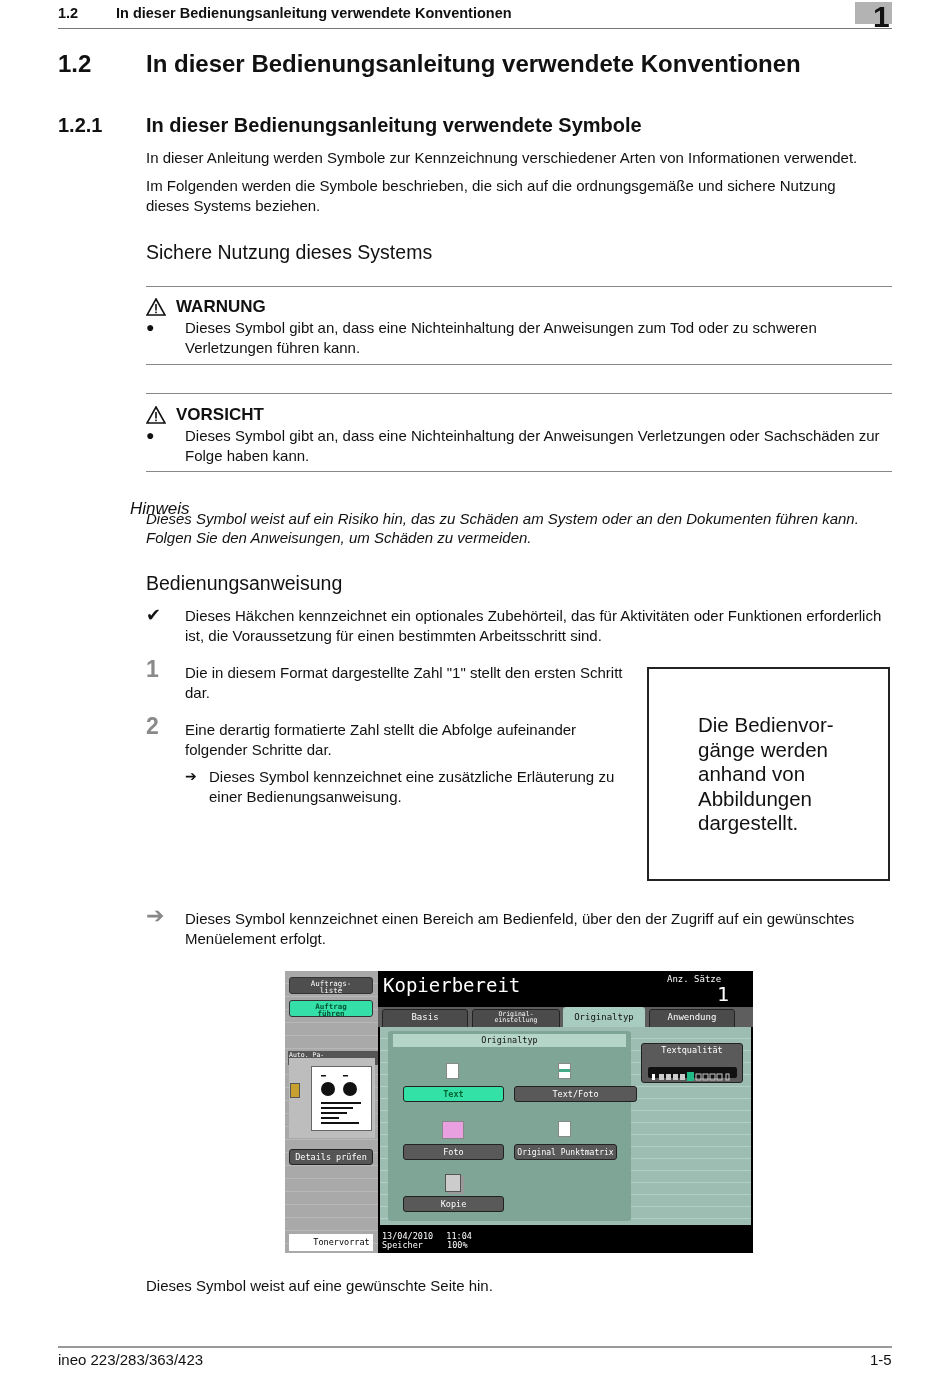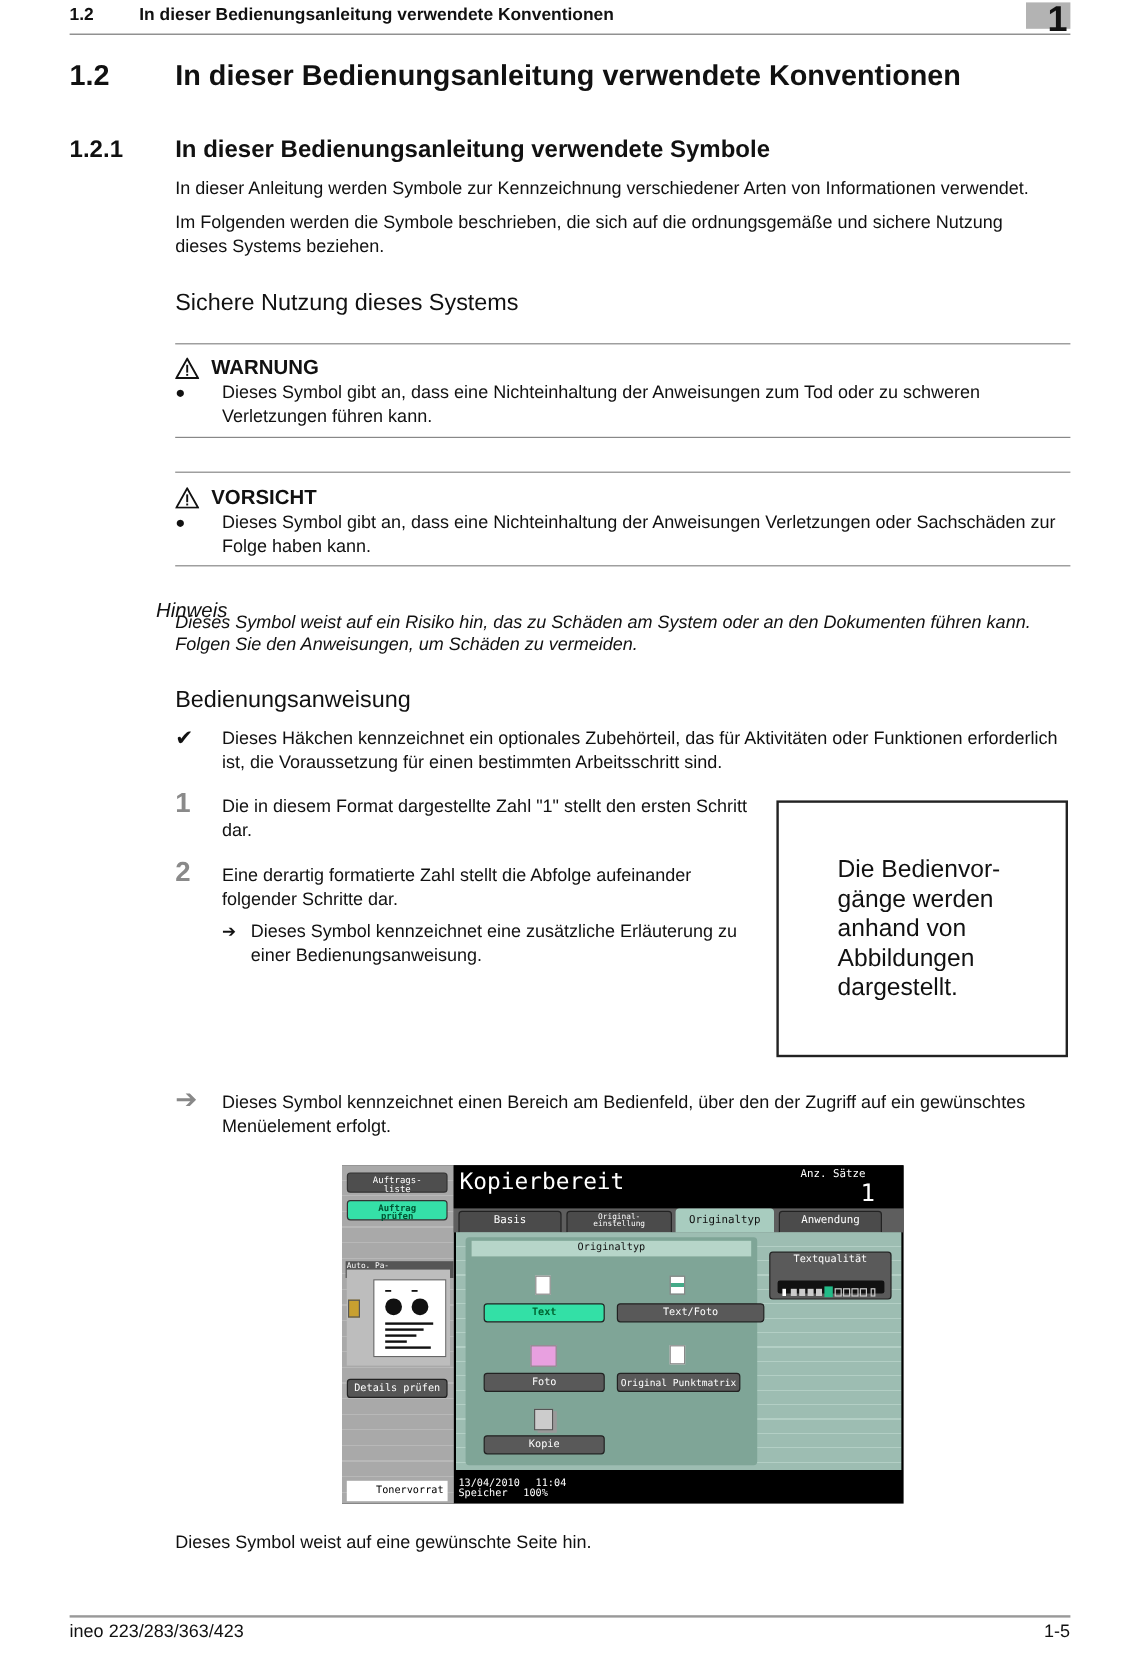--- a/index.html
+++ b/index.html
@@ -147,21 +147,21 @@
 <div class="abs figbox-text">Die Bedienvor-gänge werden anhand von Abbildungen dargestellt.</div>
 
 <div class="abs big-arrow">➔</div>
 <div class="abs arrow-text">Dieses Symbol kennzeichnet einen Bereich am Bedienfeld, über den der Zugriff auf ein gewünschtes Menüelement erfolgt.</div>
 
 <div class="abs panel">
   <div class="pl left-col"></div>
   <div class="pl lbtn grey" style="top:6px; white-space:pre">Auftrags-
 liste</div>
   <div class="pl lbtn green" style="top:29px; white-space:pre">Auftrag
-prüfen</div>
+führen</div>
   <div class="pl auto-text" style="white-space:pre">Auto. Pa-
 pierformat 100.0%</div>
   <div class="pl preview-area"></div>
   <div class="pl" style="left:5px; top:112px; width:8px; height:13px; background:#c8a030; border:1px solid #555"></div>
   <div class="pl preview">
     <svg width="59" height="63" viewBox="0 0 59 63">
       <circle cx="16" cy="22" r="7" fill="#111"></circle>
         <circle cx="38" cy="22" r="7" fill="#111"></circle>
       <rect x="9" y="8" width="5" height="1.5" fill="#111"></rect>
         <rect x="31" y="8" width="5" height="1.5" fill="#111"></rect>
@@ -221,21 +221,21 @@
         <rect x="62" y="3" width="5" height="6" fill="none" stroke="#ccc"></rect>
       <rect x="69" y="3" width="5" height="6" fill="none" stroke="#ccc"></rect>
         <rect x="78" y="3" width="3" height="6" fill="none" stroke="#ccc"></rect>
     </svg>
   </div>
 
   <div class="pl status">
     <span>13/04/2010</span>
     <span style="margin-left:8px">11:04</span><br>
     <span>Speicher</span>
-    <span style="margin-left:8px">100%</span>
+    <span style="margin-left:19px">100%</span>
   </div>
 </div>
 
 <div class="abs caption">Dieses Symbol weist auf eine gewünschte Seite hin.</div>
 
 <div class="abs foot-rule"></div>
 <div class="abs foot-left">ineo 223/283/363/423</div>
 <div class="abs foot-right">1-5</div>
 
 </body></html>

